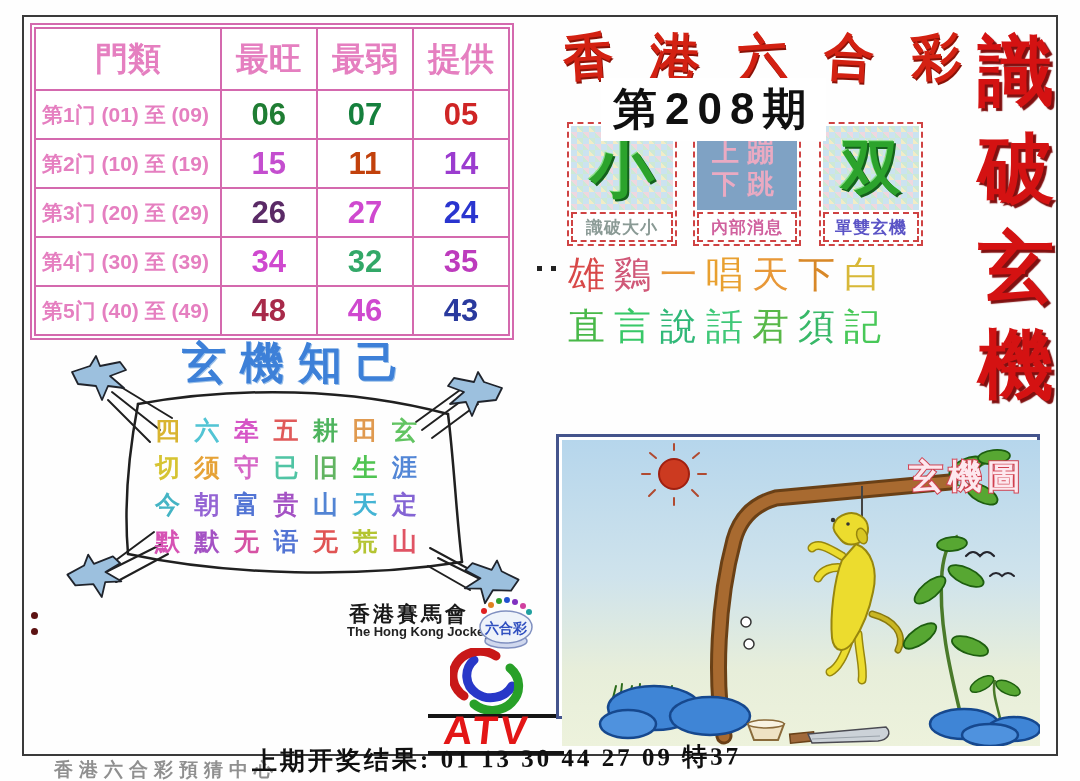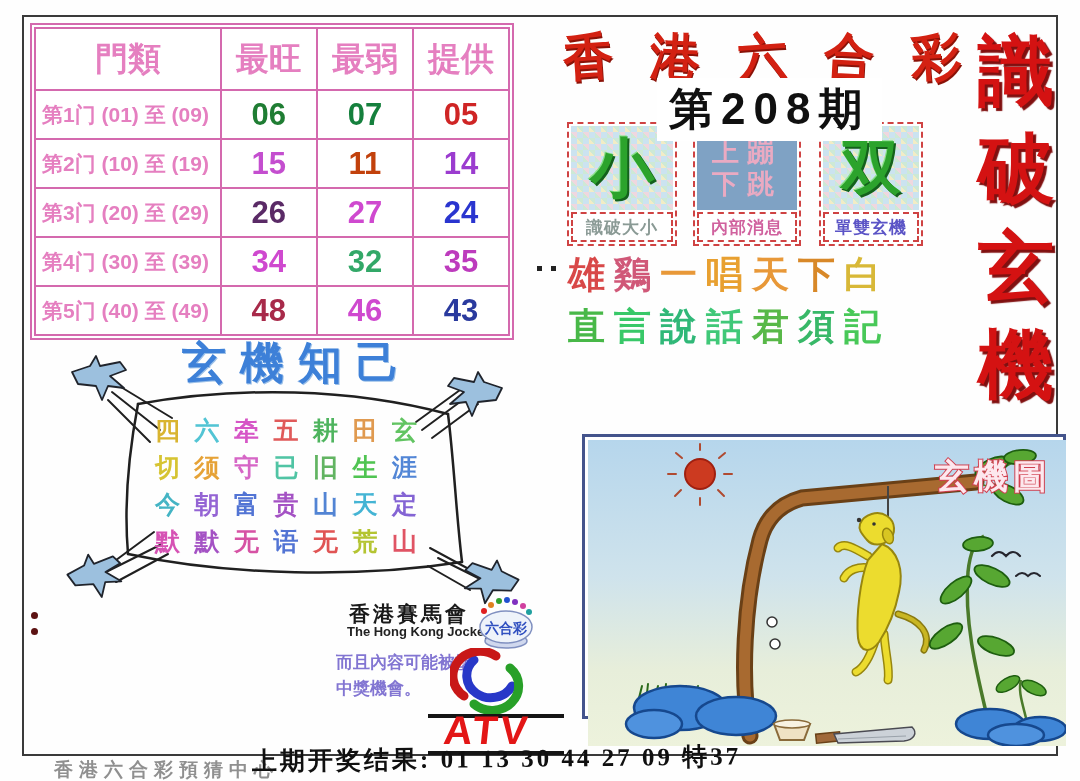--- a/index.html
+++ b/index.html
@@ -28,42 +28,42 @@
   .atv-bar{left:428px;width:136px;height:4px;background:#151515;}
   .atv-txt{left:444px;top:708px;font-size:40px;font-weight:800;color:#e31616;
            transform:skewX(-6deg);letter-spacing:3px;}
   .colon span{display:block;width:7px;height:7px;border-radius:50%;background:#5c1212;margin-bottom:9px;}
   .middots span{display:inline-block;width:5px;height:5px;background:#222;margin-right:9px;}
   
   .brand{left:563px;top:24px;width:398px;display:flex;justify-content:space-between;
          font-size:50px;font-weight:800;color:#d32112;text-shadow:1px 2px 0 #8a1208;}
   .brand span:nth-child(odd){transform:rotate(-4deg);}
   .brand span:nth-child(even){transform:rotate(3deg);}
-  .issue{left:657px;top:78px;background:#fff;padding:2px 12px;font-size:44px;font-weight:800;
+  .issue{left:601px;top:78px;background:#fff;padding:2px 12px;font-size:44px;font-weight:800;
          color:#101010;letter-spacing:8px;z-index:6;}
   .vtitle{left:975px;top:22px;width:82px;text-align:center;}
   .vtitle span{display:block;font-size:76px;line-height:98px;font-weight:800;
                text-shadow:3px 3px 1px #801010;font-family:"Liberation Serif",serif;}
   .box{top:122px;height:124px;border:2px dashed #cf4343;background:#fff;display:flex;
        flex-direction:column;padding:2px;box-sizing:border-box;z-index:3;}
   .box-img{flex:1;display:flex;align-items:center;justify-content:center;overflow:hidden;}
   .mosaic{background-color:#e2f0e4;
     background-image:linear-gradient(45deg,#cde9d6 25%,transparent 25%,transparent 75%,#cde9d6 75%),
       linear-gradient(45deg,#f2ecc6 25%,#cbe3f0 25%,#cbe3f0 75%,#efd7df 75%);
     background-size:12px 12px;background-position:0 0,6px 6px;}
   .bluebg{background:#7fa2c4;}
   .glyph-green{font-size:64px;font-weight:800;color:#2ca32c;
                text-shadow:2px 2px 0 #14611c,-1px -1px 0 #88e088;}
   .jump{font-size:27px;font-weight:800;color:#eaaac2;letter-spacing:8px;line-height:1.2;text-align:center;}
   .box-label{height:26px;border:2px dashed #cf4343;margin-top:2px;display:flex;align-items:center;
              justify-content:center;font-size:17px;font-weight:800;background:#fff;letter-spacing:1px;}
-  .rpoem{left:568px;width:380px;font-size:37px;font-weight:700;letter-spacing:9px;white-space:nowrap;}
+  .rpoem{left:568px;width:380px;font-size:37px;font-weight:400;letter-spacing:9px;white-space:nowrap;}
   
   .pic{left:556px;top:434px;width:484px;height:285px;border:3px solid #44548c;background:#fff;
-       padding:3px;box-sizing:border-box;margin-left:26px;}
+       padding:3px;box-sizing:border-box;}
   
   .ft-gray{left:54px;top:757px;font-size:19px;color:#8f8f8f;letter-spacing:6px;font-weight:600;}
   .ft-black{left:252px;top:742px;font-size:25px;font-weight:800;color:#101010;letter-spacing:3px;
             transform:rotate(-0.6deg);white-space:nowrap;font-family:"Liberation Serif",serif;}
 </style>
 </head>
 <body>
 
 <div id="page">
   <div class="abs frame"></div>
@@ -188,24 +188,20 @@
         <circle cx="33" cy="5" r="3" fill="#2050d0"></circle>
       <circle cx="41" cy="7" r="3" fill="#8030c0"></circle>
         <circle cx="49" cy="11" r="3" fill="#d040a0"></circle>
       <circle cx="55" cy="17" r="3" fill="#20a0a0"></circle>
     </g>
     <ellipse cx="32" cy="46" rx="21" ry="7" fill="#d0d8ee" stroke="#8090c0" stroke-width="1.5"></ellipse>
     <ellipse cx="32" cy="32" rx="26" ry="16" fill="#eef3fa" stroke="#8090c0" stroke-width="1.5"></ellipse>
     <text x="32" y="38" text-anchor="middle" font-size="14" font-weight="bold" fill="#3050c0">六合彩</text>
   </svg>
 
-  <div class="abs notice">
-    <div>而且內容可能被塗</div>
-    <div>中獎機會。</div>
-  </div>
 
   <svg class="abs" style="left:450px;top:648px;" width="76" height="66" viewBox="0 0 76 66">
     <g fill="none" stroke-linecap="round" stroke-width="9">
       <path d="M24,12 A24,22 0 1 0 62,38" stroke="#2838c8"></path>
       <path d="M14,48 A24,22 0 0 1 46,8" stroke="#c81818"></path>
       <path d="M60,20 A24,22 0 0 1 24,56" stroke="#28a028"></path>
     </g>
   </svg>
   <div class="abs atv-bar" style="top:714px;"></div>
   <div class="abs atv-txt">ATV</div>

